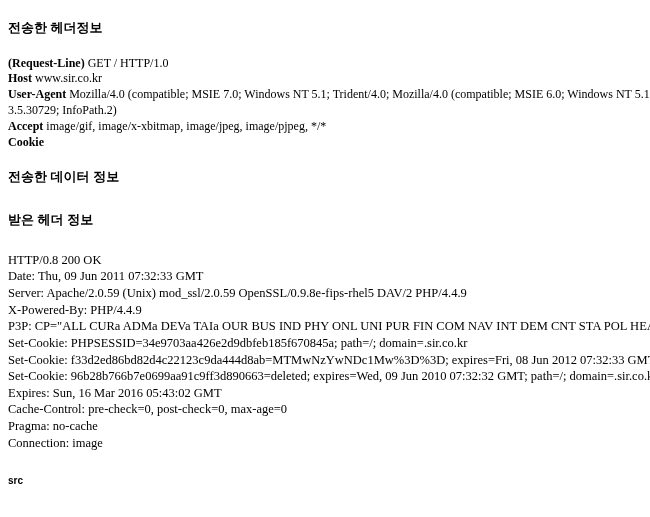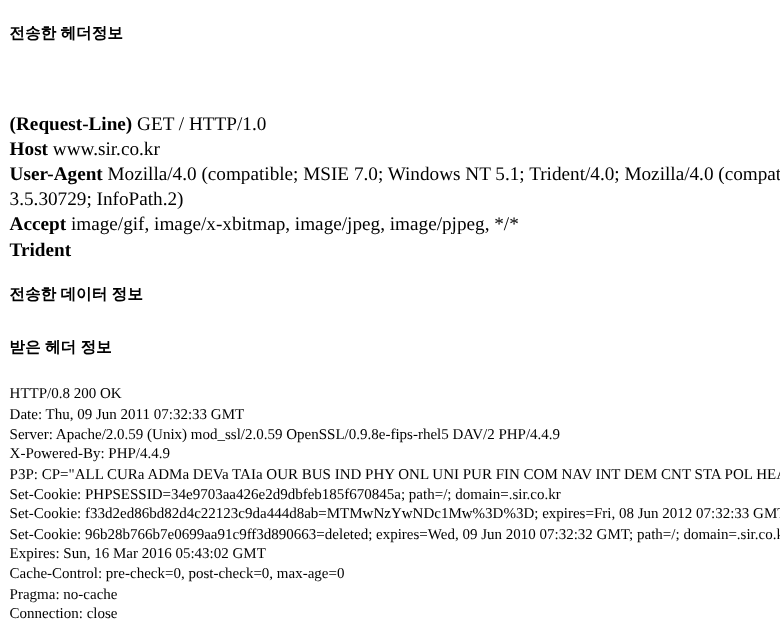--- a/index.html
+++ b/index.html
@@ -23,24 +23,23 @@
   h3.section {
     font-family: "Liberation Sans", sans-serif;
     font-size: 13px;
     font-weight: bold;
     margin: 0 0 10px 0;
     padding: 0;
     line-height: 1.2;
   }
   .hdr-block {
     font-family: "Liberation Serif", serif;
-    font-size: 16px;
+    font-size: 12px;
     line-height: 1.32;
     white-space: nowrap;
-    margin-top: 37px;
   }
   .hdr-line {
     white-space: nowrap;
     overflow: visible;
   }
   .hdr-name {
     font-weight: bold;
   }
   .plain-block {
     font-family: "Liberation Serif", serif;
@@ -70,21 +69,21 @@
   <h3 class="section">전송한 헤더정보</h3>
 
   <div class="spacer-10"></div>
 
   <div class="hdr-block">
     <div class="hdr-line"><span class="hdr-name">(Request-Line)</span> <span>GET / HTTP/1.0</span></div>
     <div class="hdr-line"><span class="hdr-name">Host</span> <span>www.sir.co.kr</span></div>
     <div class="hdr-line"><span class="hdr-name">User-Agent</span> <span>Mozilla/4.0 (compatible; MSIE 7.0; Windows NT 5.1; Trident/4.0; Mozilla/4.0 (compatible; MSIE 6.0; Windows NT 5.1; SV1) ; .NET CLR 2.0.50727; .N</span></div>
     <div class="hdr-line"><span>3.5.30729; InfoPath.2)</span></div>
     <div class="hdr-line"><span class="hdr-name">Accept</span> <span>image/gif, image/x-xbitmap, image/jpeg, image/pjpeg, */*</span></div>
-    <div class="hdr-line"><span class="hdr-name">Trident</span> <span></span></div>
+    <div class="hdr-line"><span class="hdr-name">Cookie</span> <span></span></div>
   </div>
 
   <div class="spacer-18"></div>
 
   <h3 class="section">전송한 데이터 정보</h3>
 
   <div class="spacer-18"></div>
 
   <h3 class="section">받은 헤더 정보</h3>
 
@@ -95,20 +94,20 @@
     <div class="plain-line">Date: Thu, 09 Jun 2011 07:32:33 GMT</div>
     <div class="plain-line">Server: Apache/2.0.59 (Unix) mod_ssl/2.0.59 OpenSSL/0.9.8e-fips-rhel5 DAV/2 PHP/4.4.9</div>
     <div class="plain-line">X-Powered-By: PHP/4.4.9</div>
     <div class="plain-line">P3P: CP="ALL CURa ADMa DEVa TAIa OUR BUS IND PHY ONL UNI PUR FIN COM NAV INT DEM CNT STA POL HEA PRE LOC OTC"</div>
     <div class="plain-line">Set-Cookie: PHPSESSID=34e9703aa426e2d9dbfeb185f670845a; path=/; domain=.sir.co.kr</div>
     <div class="plain-line">Set-Cookie: f33d2ed86bd82d4c22123c9da444d8ab=MTMwNzYwNDc1Mw%3D%3D; expires=Fri, 08 Jun 2012 07:32:33 GMT; path=/; domain=.sir.co.kr</div>
     <div class="plain-line">Set-Cookie: 96b28b766b7e0699aa91c9ff3d890663=deleted; expires=Wed, 09 Jun 2010 07:32:32 GMT; path=/; domain=.sir.co.kr</div>
     <div class="plain-line">Expires: Sun, 16 Mar 2016 05:43:02 GMT</div>
     <div class="plain-line">Cache-Control: pre-check=0, post-check=0, max-age=0</div>
     <div class="plain-line">Pragma: no-cache</div>
-    <div class="plain-line">Connection: close</div>
+    <div class="plain-line">Connection: image</div>
   </div>
 
   <div class="spacer-24"></div>
 
   <div class="src-label">src</div>
 
 </div>
 
 </body></html>

